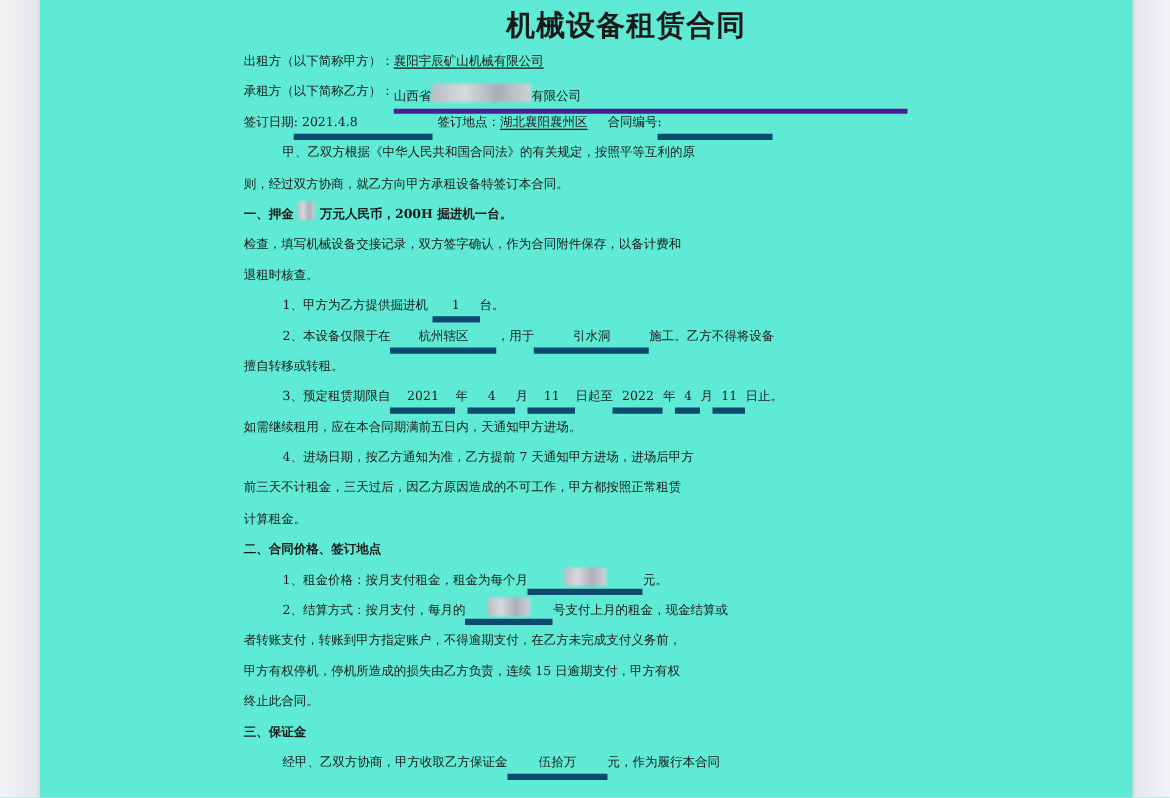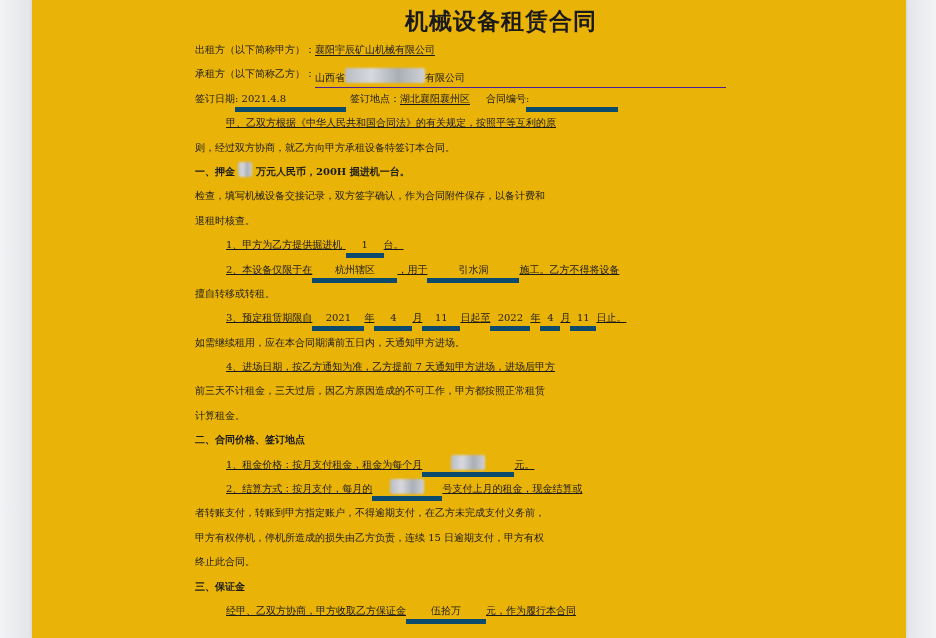--- a/index.html
+++ b/index.html
@@ -9,31 +9,31 @@
     font-family: "DejaVu Serif", "Liberation Serif", serif;
     color: #1a1a1a;
   }
   .viewer { position: relative; width: 936px; height: 638px; }
   .shade-left { position: absolute; left: 0; top: 0; width: 32px; height: 638px;
     background: linear-gradient(to right, #f2f3f5, #e3e5e8); }
   .shade-right { position: absolute; right: 0; top: 0; width: 30px; height: 638px;
     background: linear-gradient(to right, #e3e5e8, #f2f3f5); }
   .page {
     position: absolute; left: 32px; top: 0; width: 874px; height: 638px;
-    background: #eab308;
+    background: #5eead4;
     box-shadow: 0 0 3px rgba(0,0,0,0.12);
     overflow: hidden;
   }
   .content { position: absolute; left: 163px; top: 4px; width: 612px; }
   .title {
     text-align: center; font-size: 23px; font-weight: bold;
     letter-spacing: 1px; height: 34px; line-height: 34px; margin-left: 0;
   }
   .line { font-size: 10px; line-height: 24.4px; height: 24.4px; white-space: nowrap; }
-  .indent { padding-left: 31px; text-decoration: underline; }
+  .indent { padding-left: 31px; }
   .bold { font-weight: bold; }
   .u { text-decoration: underline; text-underline-offset: 2px; }
   .blank { display: inline-block; border-bottom: 5px solid #0c4a6e; height: 17px; vertical-align: baseline; text-align: center; line-height: 17px; }
   .blur {
     display: inline-block; color: transparent; border-radius: 2px;
     background: linear-gradient(90deg, #b9bdc4, #d7d9dd, #a9aeb6, #cfd2d7);
     filter: blur(1.2px); height: 15px; vertical-align: -2px;
   }
 </style>
 </head>
@@ -46,21 +46,21 @@
   <div class="page">
     <div class="content">
 
       <div class="title">机械设备租赁合同</div>
 
       <div class="line">
         <span>出租方（以下简称甲方）：</span><span class="u" style="padding-right:12px">襄阳宇辰矿山机械有限公司</span>
       </div>
 
       <div class="line">
-        <span>承租方（以下简称乙方）：</span><span style="display:inline-block;width:411px;border-bottom:1px solid #4c1d95;height:20px;vertical-align:-4px;line-height:22px"><span>山西省</span><span class="blur" style="width:80px"></span><span>有限公司</span></span>
+        <span>承租方（以下简称乙方）：</span><span style="display:inline-block;width:411px;border-bottom:4px solid #4c1d95;height:20px;vertical-align:-4px;line-height:22px"><span>山西省</span><span class="blur" style="width:80px"></span><span>有限公司</span></span>
       </div>
 
       <div class="line">
         <span>签订日期</span><span class="blank" style="width:111px;text-align:left">: 2021.4.8</span><span style="margin-left:4px">签订地点：</span><span class="u">湖北襄阳襄州区</span><span style="margin-left:16px">合同编号</span><span class="blank" style="width:92px;text-align:left">:</span>
       </div>
 
       <div class="line indent">甲、乙双方根据《中华人民共和国合同法》的有关规定，按照平等互利的原</div>
       <div class="line">则，经过双方协商，就乙方向甲方承租设备特签订本合同。</div>
 
       <div class="line bold">

